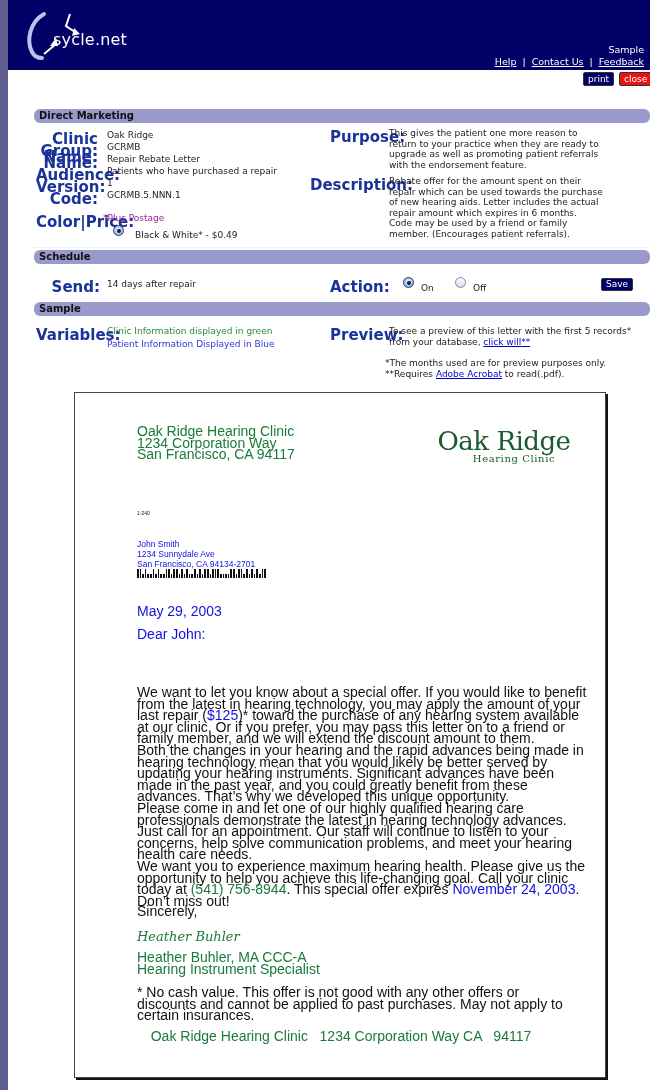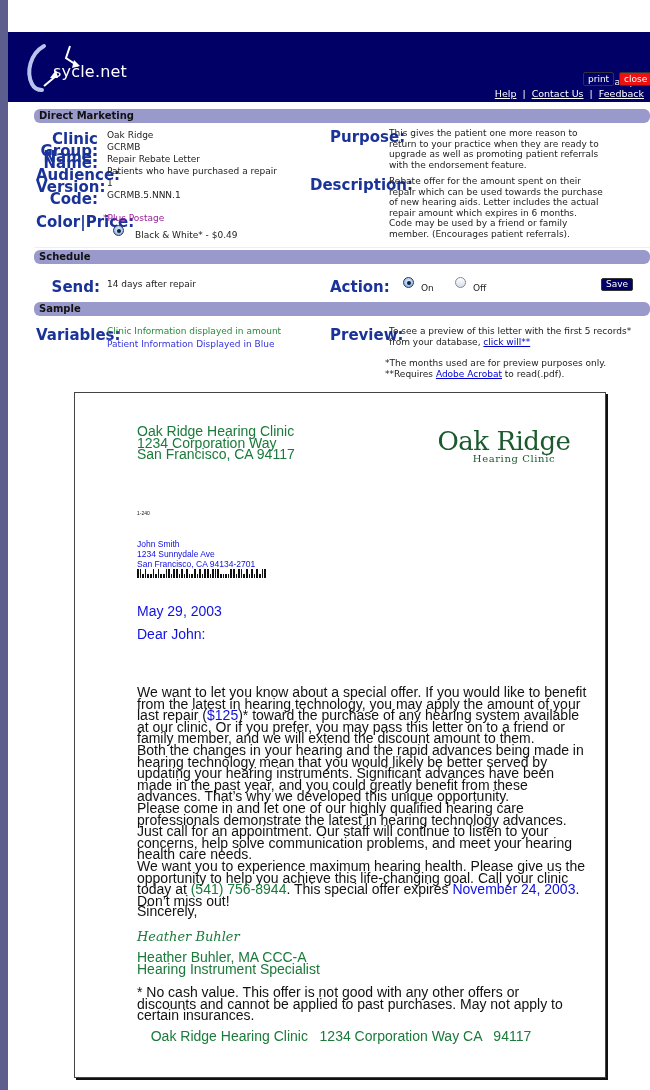--- a/index.html
+++ b/index.html
@@ -1,19 +1,19 @@
 <!DOCTYPE html>
 <html><head>
 <meta charset="utf-8">
 <style>
   * { box-sizing: border-box; margin: 0; padding: 0; }
   html, body { width: 650px; height: 1090px; overflow: hidden; background: #fff; }
   body { font-family: "DejaVu Sans", sans-serif; font-size: 9px; color: #222; position: relative; }
   .left-rail { position: absolute; left: 0; top: 0; width: 8px; height: 1090px; background: #5e5e8e; }
-  .header { position: absolute; left: 8px; top: 0; width: 642px; height: 70px; background: #000066; margin-top: 32px; }
+  .header { position: absolute; left: 8px; top: 0; width: 642px; height: 70px; background: #000066; }
   .logo { position: absolute; left: 14px; top: 8px; width: 140px; height: 55px; }
   .logo-text { position: absolute; left: 45px; top: 30px; color: #fff; font-size: 16px; font-family: "DejaVu Sans", sans-serif; letter-spacing: 0.2px; }
   .hdr-right { position: absolute; right: 6px; top: 44px; text-align: right; color: #fff; font-size: 9.5px; line-height: 12px; }
   .hdr-right a { color: #fff; text-decoration: underline; cursor: pointer; }
   .hdr-right .sep { margin: 0 6px; }
   .btn-print, .btn-close { position: absolute; top: 72px; height: 14px; font-size: 9px; line-height: 12px; padding: 0 4px; border-radius: 2px; border: 1px solid #333; color: #fff; cursor: pointer; }
   .btn-print { left: 583px; background: #000066; }
   .btn-close { left: 619px; background: #ee1111; }
   .section-bar { position: absolute; left: 34px; width: 616px; height: 14px; background: #9999cc; font-weight: bold; font-size: 10px; line-height: 14px; padding-left: 5px; color: #111; border-radius: 6px; }
   .lbl { position: absolute; color: #1a3399; font-weight: bold; text-align: right; font-size: 15px; }
@@ -103,21 +103,21 @@
 <div class="val" style="left:107px;top:279px">14 days after repair</div>
 <div class="lbl" style="left:330px;width:50px;top:278px">Action:</div>
 <div class="radio on" style="left:403px;top:277px"></div>
 <div class="val" style="left:421px;top:283px">On</div>
 <div class="radio" style="left:455px;top:277px"></div>
 <div class="val" style="left:473px;top:283px">Off</div>
 <div class="btn-save">Save</div>
 
 <div class="section-bar" style="top:302px">Sample</div>
 <div class="lbl" style="left:36px;width:66px;top:326px">Variables:</div>
-<div class="val" style="left:107px;top:326px;color:#2a8a3a">Clinic Information displayed in amount</div>
+<div class="val" style="left:107px;top:326px;color:#2a8a3a">Clinic Information displayed in green</div>
 <div class="val" style="left:107px;top:339px;color:#3333dd">Patient Information Displayed in Blue</div>
 <div class="lbl" style="left:330px;width:50px;top:326px">Preview:</div>
 <div class="val" style="left:389px;top:326px;line-height:11px">
   <div>To see a preview of this letter with the first 5 records*</div>
   <div><span>from your database, </span><span class="link">click will**</span></div>
 </div>
 <div class="val" style="left:385px;top:358px;line-height:11px">
   <div>*The months used are for preview purposes only.</div>
   <div><span>**Requires </span><span class="link">Adobe Acrobat</span><span> to read(.pdf).</span></div>
 </div>

